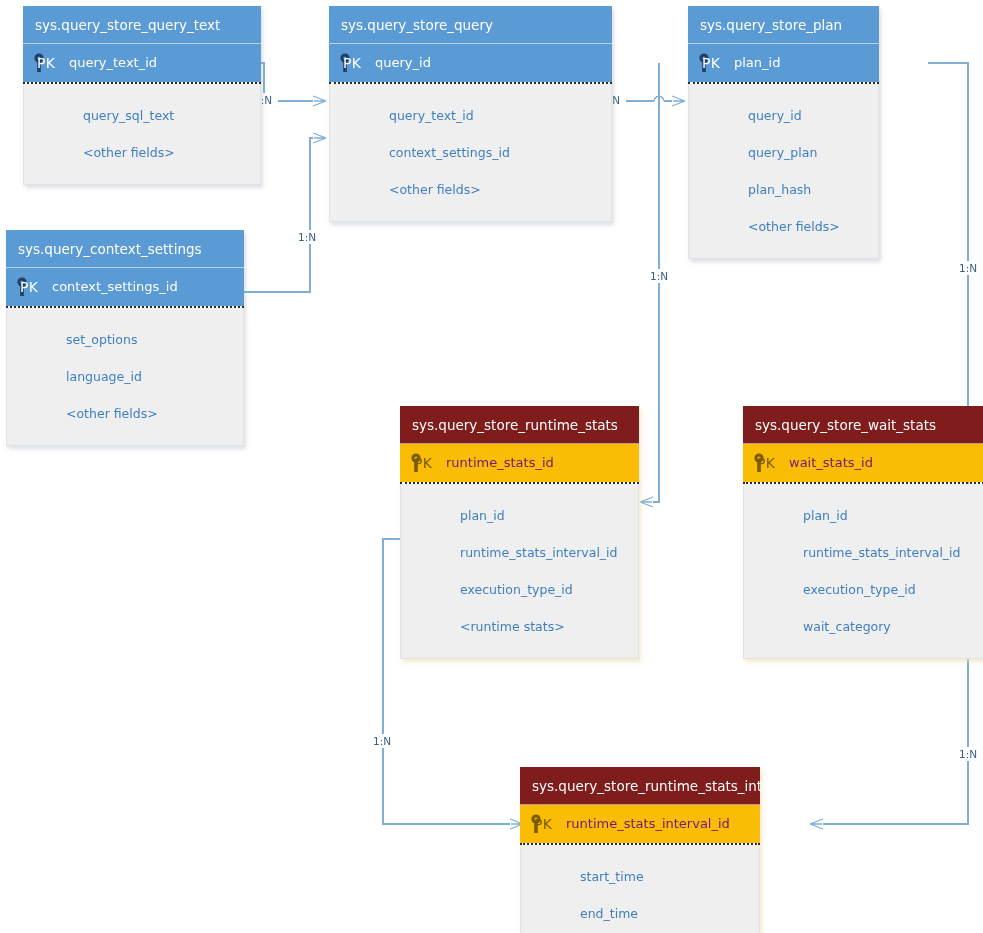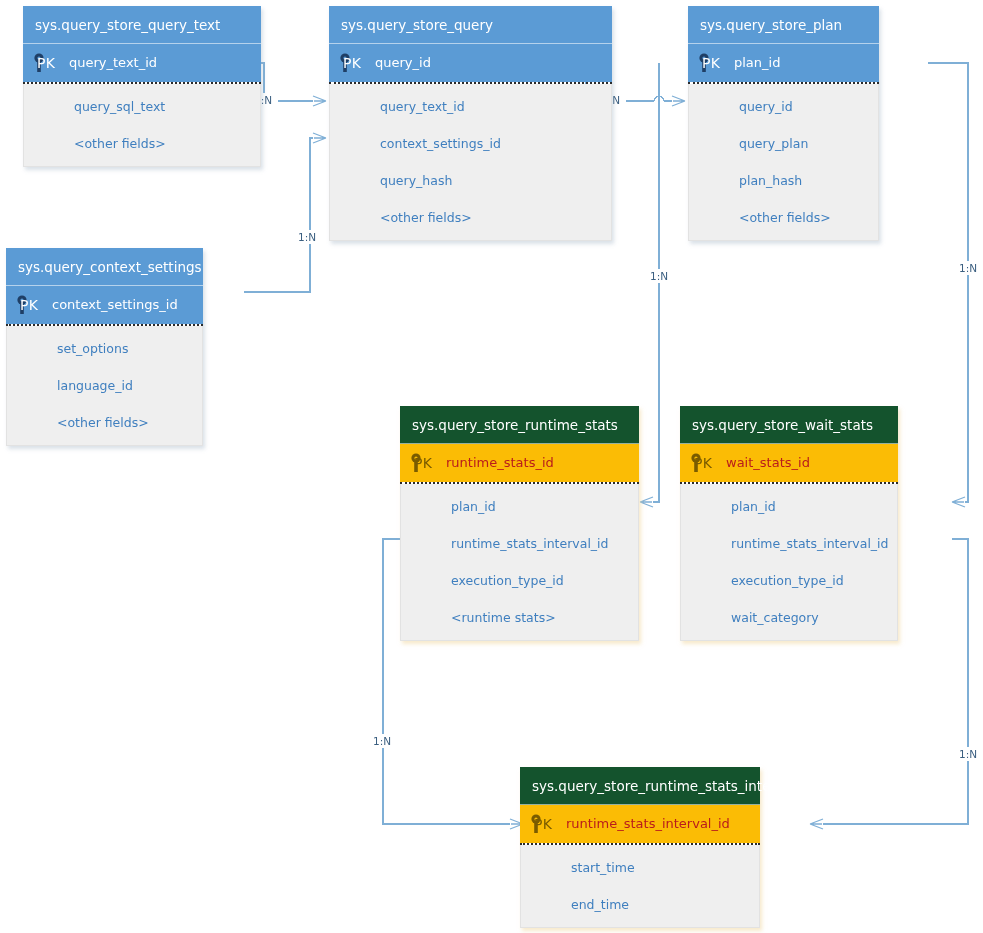--- a/index.html
+++ b/index.html
@@ -20,38 +20,38 @@
     box-sizing:border-box;height:38px;line-height:38px;position:relative;
     white-space:nowrap;font-size:13px;
   }
   .table .pkrow .pklabel{
     position:absolute;left:14px;top:0;font-size:14px;letter-spacing:.2px;
   }
   .table .pkrow .fname{position:absolute;left:46px;top:0;color:#ffffff;font-size:13px;}
   .table .keyicon{position:absolute;left:10px;top:9px;width:14px;height:20px;}
   .table .body{
     box-sizing:border-box;background:#efefef;border:1px solid #e2e2e2;border-top:none;
-    padding:4px;
+    padding:13px;
   }
   .table .body .frow{
     height:37px;line-height:37px;padding-left:46px;color:#3f7fbf;font-size:12.5px;white-space:nowrap;
   }
   .dashsep{height:0;border-top:2px dotted #2b2b2b;}
 
   
   .t-blue .hdr{background:#5b9bd5;}
   .t-blue .pkrow{background:#5b9bd5;}
   .t-blue .pkrow .pklabel{color:#ffffff;}
   .t-blue{box-shadow:2px 3px 4px rgba(150,170,190,.35);}
 
   
-  .t-orange .hdr{background:#14532d;color:#ffffff;border-bottom:1px solid rgba(255,255,255,.55);}
+  .t-orange .hdr{background:#7f1d1d;color:#ffffff;border-bottom:1px solid rgba(255,255,255,.55);}
   .t-orange .pkrow{background:#fbbc05;}
   .t-orange .pkrow .pklabel{color:#7a5c00;}
-  .t-orange .pkrow .fname{color:#b91c1c;}
+  .t-orange .pkrow .fname{color:#701a75;}
   .t-orange{box-shadow:2px 3px 4px rgba(240,215,160,.55);}
 
   .jn{font-size:10.5px;fill:#3b5f80;font-family:"DejaVu Sans","Liberation Sans",sans-serif;}
 </style>
 </head>
 <body>
 
 <div id="canvas">
 
   <svg id="links" viewBox="0 0 983 933" width="983" height="933">
@@ -151,21 +151,21 @@
       <span class="pklabel">PK</span>
       <span class="fname">query_text_id</span>
     </div>
     <div class="dashsep"></div>
     <div class="body">
       <div class="frow">query_sql_text</div>
       <div class="frow">&lt;other fields&gt;</div>
     </div>
   </div>
 
-  <div class="table t-blue" style="left:6px;top:248px;width:197px;">
+  <div class="table t-blue" style="left:6px;top:230px;width:238px;">
     <div class="hdr">sys.query_context_settings</div>
     <div class="pkrow">
       <svg class="keyicon" viewBox="0 0 14 20">
         <circle cx="6" cy="5" r="4.6" fill="#1f3f66"></circle>
           <rect x="4.2" y="8" width="3.6" height="11" fill="#1f3f66"></rect>
         <circle cx="6" cy="5" r="1.6" fill="#5b9bd5"></circle>
       </svg>
       <span class="pklabel">PK</span>
       <span class="fname">context_settings_id</span>
     </div>
@@ -185,21 +185,20 @@
           <rect x="4.2" y="8" width="3.6" height="11" fill="#1f3f66"></rect>
         <circle cx="6" cy="5" r="1.6" fill="#5b9bd5"></circle>
       </svg>
       <span class="pklabel">PK</span>
       <span class="fname">query_id</span>
     </div>
     <div class="dashsep"></div>
     <div class="body">
       <div class="frow">query_text_id</div>
       <div class="frow">context_settings_id</div>
-      <div class="frow">query_hash</div>
       <div class="frow">&lt;other fields&gt;</div>
     </div>
   </div>
 
   <div class="table t-blue" style="left:688px;top:6px;width:191px;">
     <div class="hdr">sys.query_store_plan</div>
     <div class="pkrow">
       <svg class="keyicon" viewBox="0 0 14 20">
         <circle cx="6" cy="5" r="4.6" fill="#1f3f66"></circle>
           <rect x="4.2" y="8" width="3.6" height="11" fill="#1f3f66"></rect>
@@ -230,21 +229,21 @@
     </div>
     <div class="dashsep"></div>
     <div class="body">
       <div class="frow">plan_id</div>
       <div class="frow">runtime_stats_interval_id</div>
       <div class="frow">execution_type_id</div>
       <div class="frow">&lt;runtime stats&gt;</div>
     </div>
   </div>
 
-  <div class="table t-orange" style="left:680px;top:406px;width:218px;">
+  <div class="table t-orange" style="left:743px;top:406px;width:241px;">
     <div class="hdr">sys.query_store_wait_stats</div>
     <div class="pkrow">
       <svg class="keyicon" viewBox="0 0 14 20">
         <circle cx="6" cy="5" r="4.6" fill="#7a5c00"></circle>
           <rect x="4.2" y="8" width="3.6" height="11" fill="#7a5c00"></rect>
         <circle cx="6" cy="5" r="1.6" fill="#fbbc05"></circle>
       </svg>
       <span class="pklabel">PK</span>
       <span class="fname">wait_stats_id</span>
     </div>

